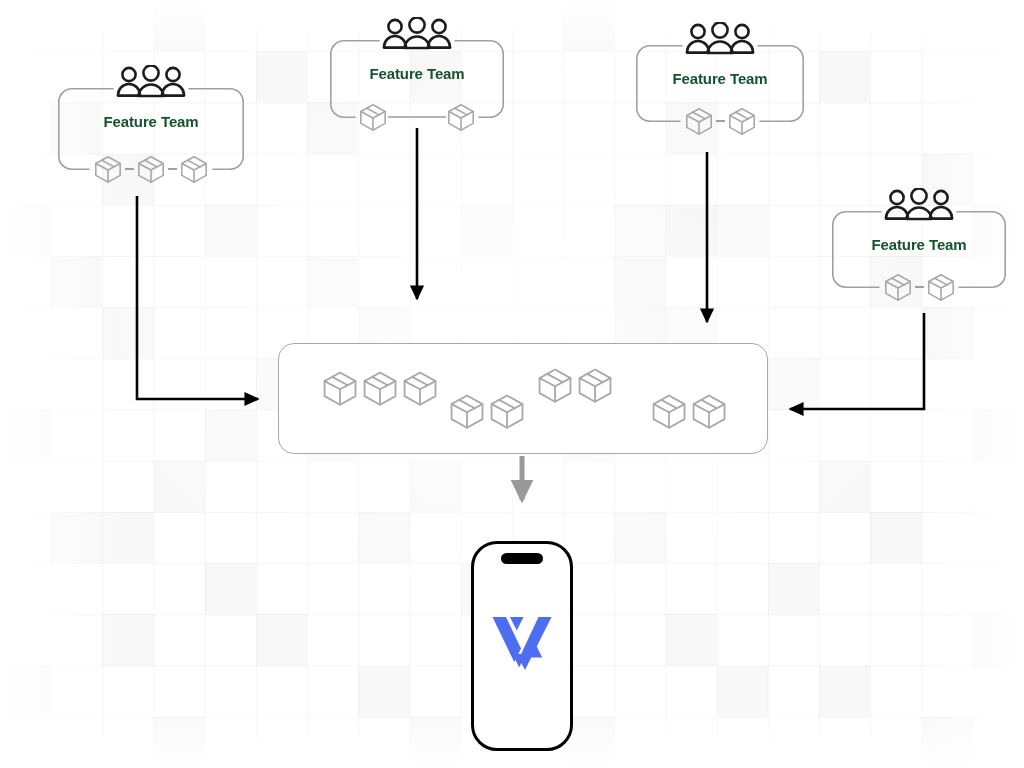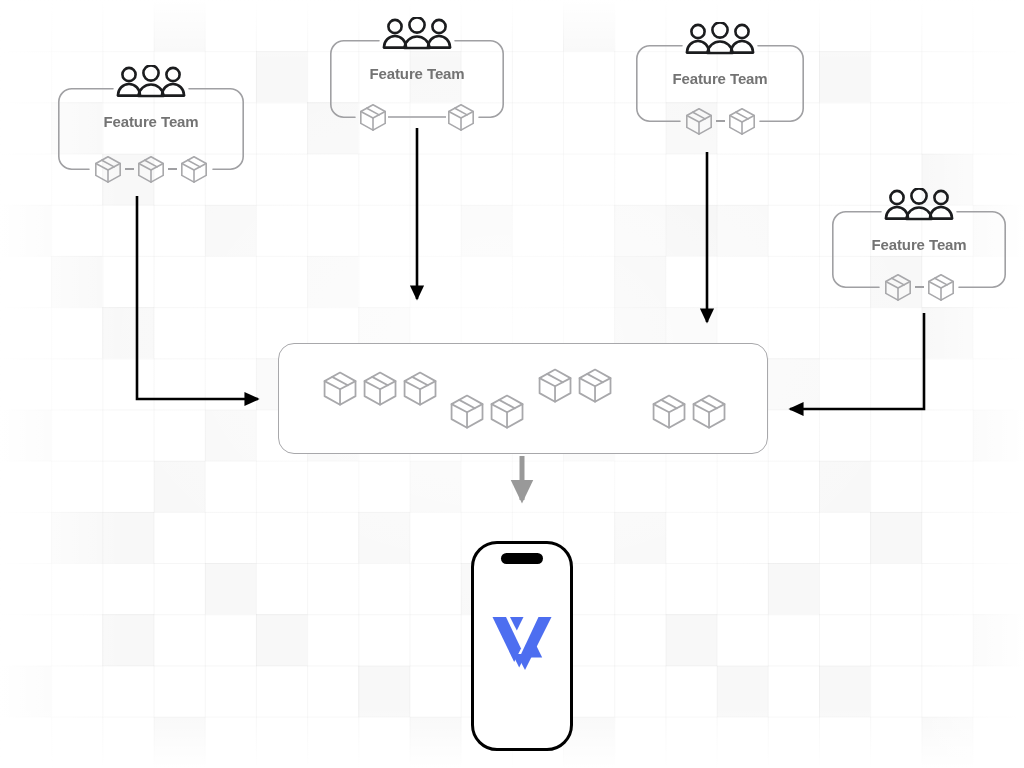--- a/index.html
+++ b/index.html
@@ -58,21 +58,21 @@
     position: absolute;
     inset: 0;
   }
   .team-label {
     position: absolute;
     left: 0;
     right: 0;
     text-align: center;
     font-size: 15px;
     font-weight: bold;
-    color: #737373;
+    color: #14532d;
     letter-spacing: -0.1px;
     white-space: nowrap;
   }
   .people-icon {
     position: absolute;
     left: 50%;
     transform: translateX(-50%);
   }
   .cube-row {
     position: absolute;

